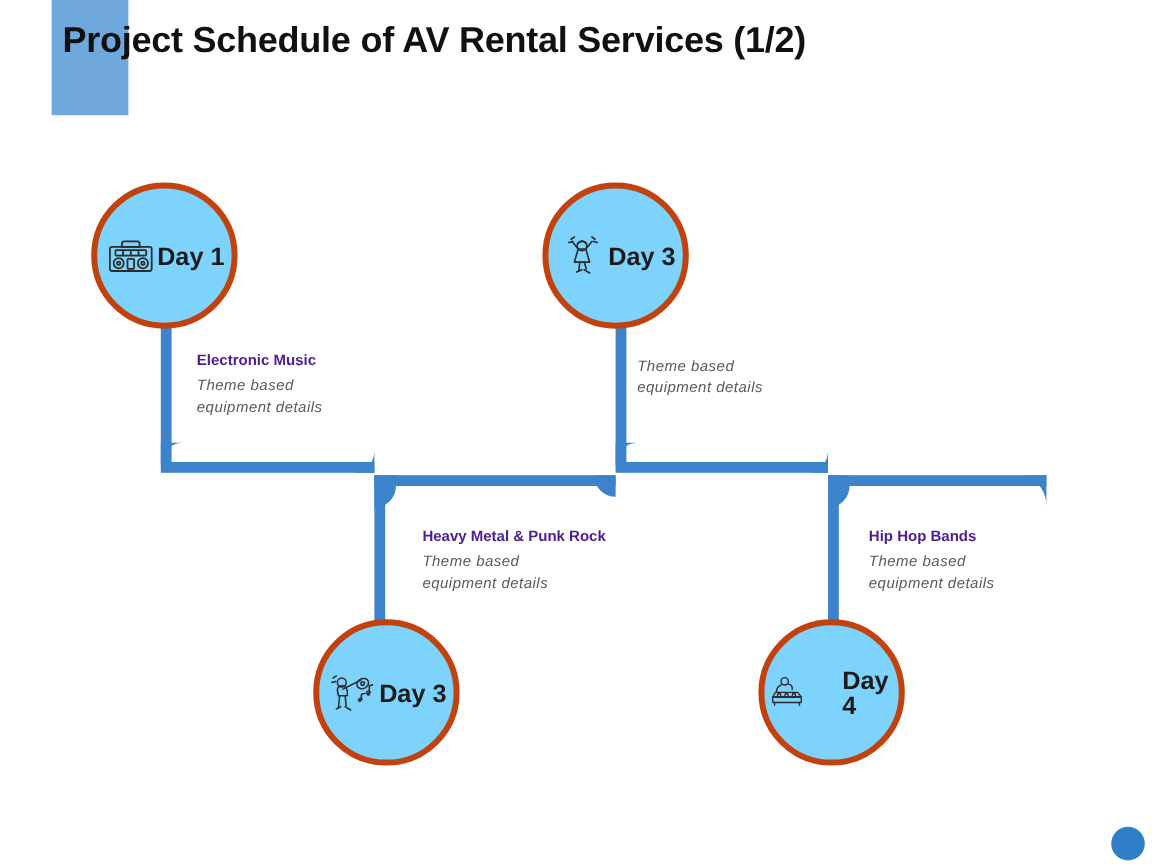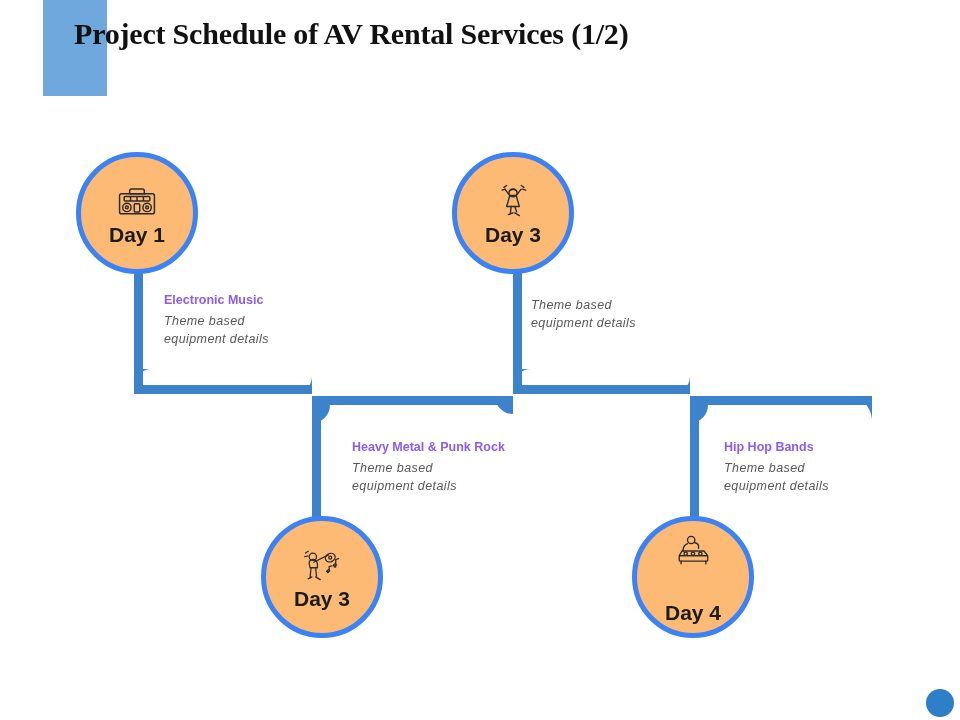--- a/index.html
+++ b/index.html
@@ -26,44 +26,43 @@
   }
   #page-title {
     position: absolute;
     left: 52px;
     top: 17px;
     font-size: 30px;
     font-weight: bold;
     color: #111111;
     letter-spacing: -0.2px;
     white-space: nowrap;
-    font-family: Liberation Serif, serif;
-    margin-left: 22px;
+    font-family: Liberation Sans, sans-serif;
   }
 
   
   #timeline-graphics {
     position: absolute;
     left: 0;
     top: 0;
     width: 960px;
     height: 720px;
   }
 
   
   .day-node {
     position: absolute;
     width: 122px;
     height: 122px;
     border-radius: 50%;
-    background: #fdba74;
-    border: 5px solid #3b82f6;
+    background: #7dd3fc;
+    border: 5px solid #c2410c;
     box-sizing: border-box;
     display: flex;
-    flex-direction: column;
+    flex-direction: row;
     align-items: center;
     justify-content: center;
   }
   .day-node .node-icon {
     width: 44px;
     height: 40px;
     display: block;
     margin-bottom: 1px;
   }
   .day-node .node-label {
@@ -81,21 +80,21 @@
   #node-day-4 { left: 632px; top: 516px; gap: 28px; }
 
   
   .milestone {
     position: absolute;
     width: 250px;
   }
   .milestone .m-title {
     font-size: 12.5px;
     font-weight: bold;
-    color: #8b5cf6;
+    color: #4c1d95;
     line-height: 1.25;
     font-family: "Liberation Sans", sans-serif;
   }
   .milestone .m-sub {
     font-size: 12.5px;
     font-style: italic;
     color: #58595B;
     line-height: 1.45;
     letter-spacing: 0.4px;
     margin-top: 3px;

